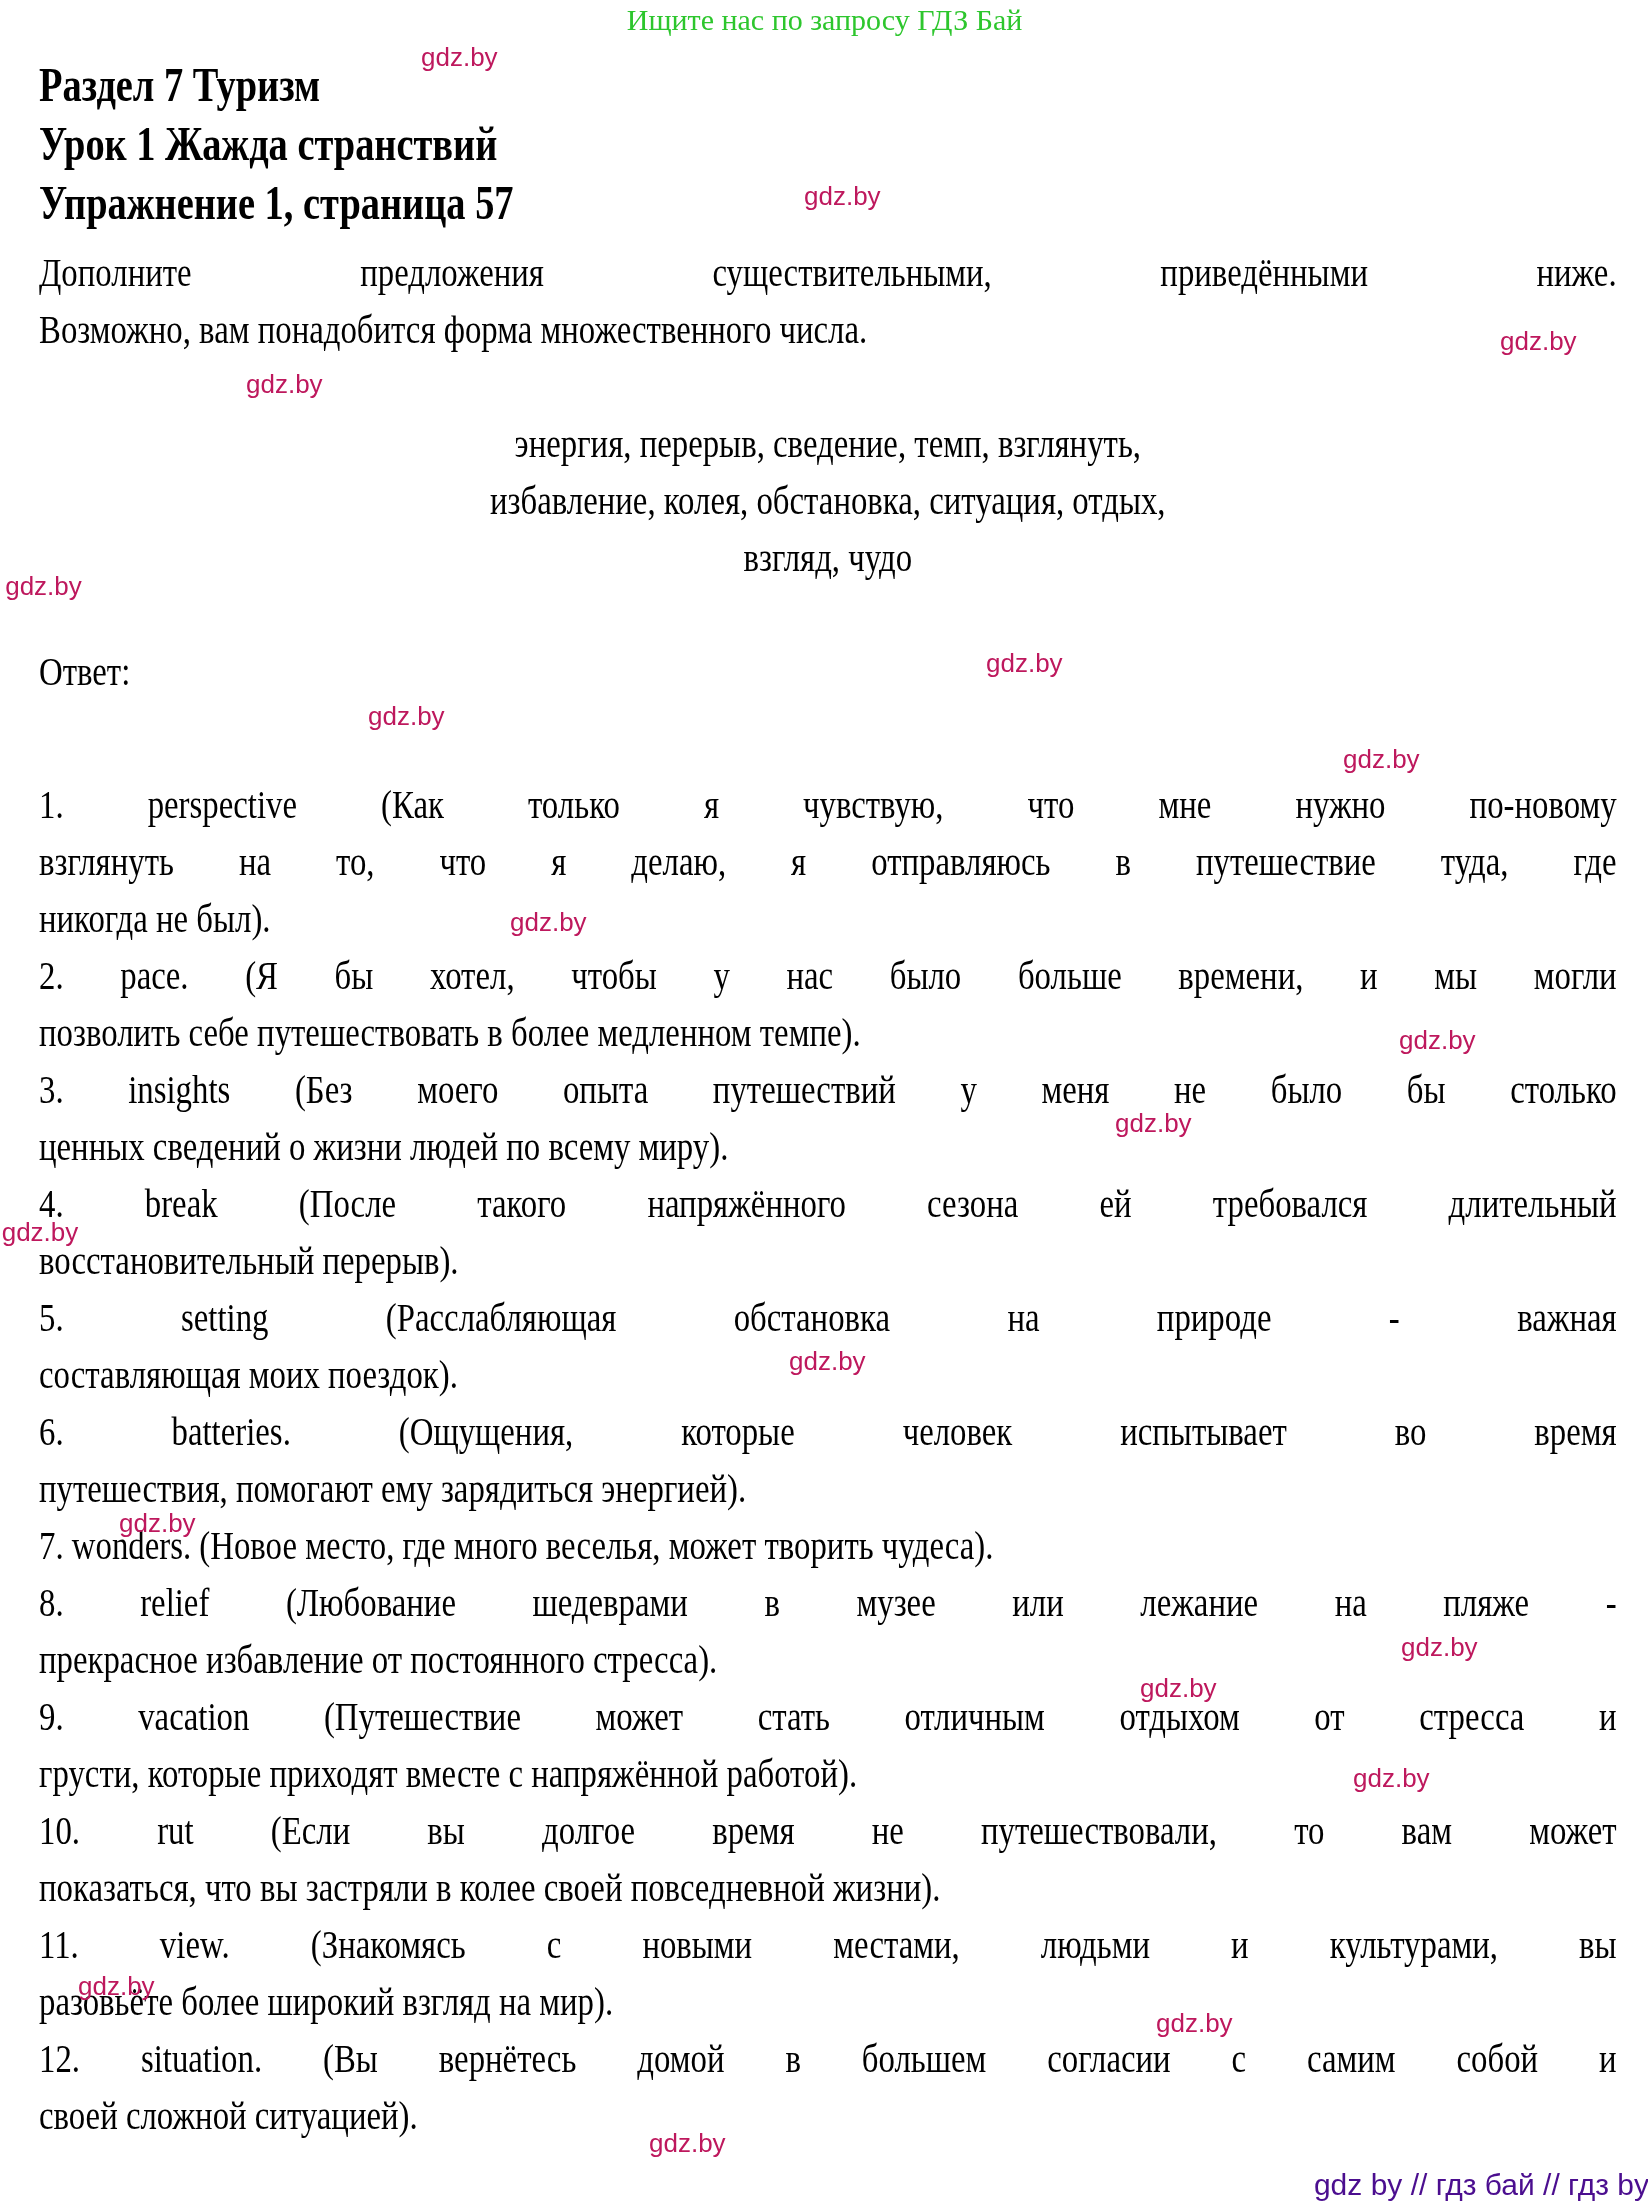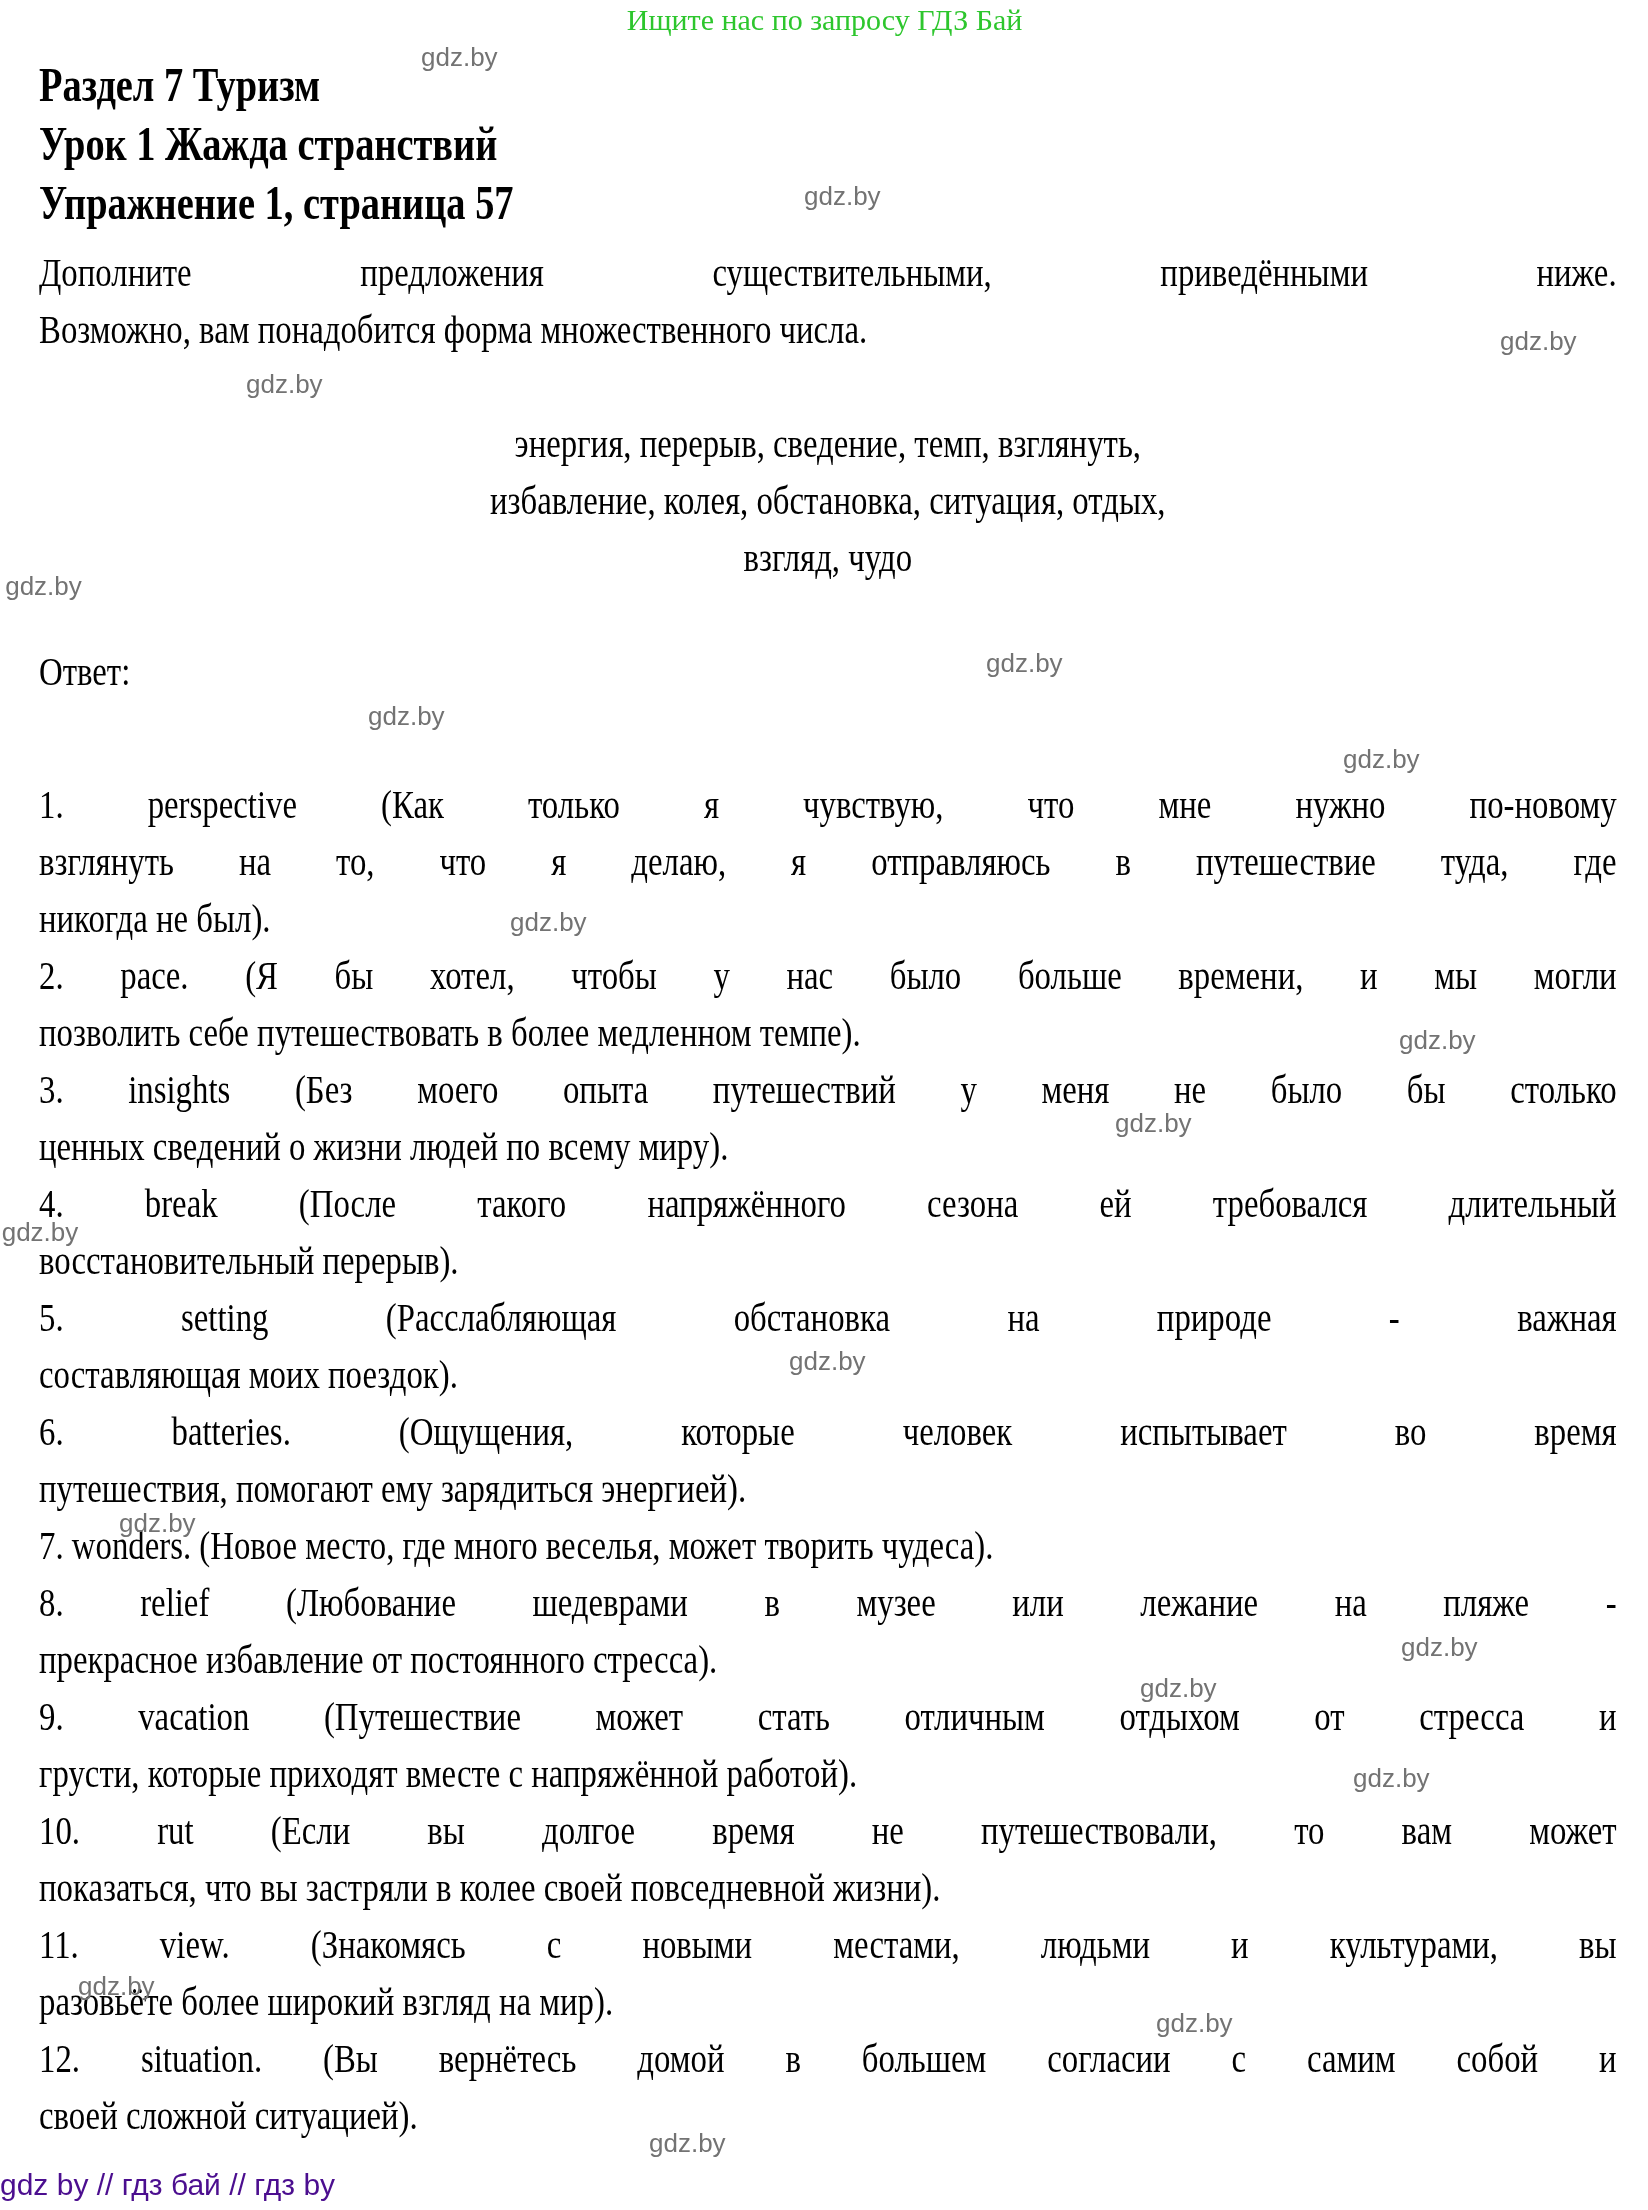--- a/index.html
+++ b/index.html
@@ -34,26 +34,26 @@
   .stretch { text-align: justify; text-align-last: justify; }
   .task-block { margin-top: 12px; margin-bottom: 57px; }
   .wordbank-block { margin-bottom: 57px; }
   .wordbank-block .body-line { text-align: center; }
   .answer-label-block { margin-bottom: 76px; }
   .answer-item { margin: 0; }
   .wm {
     position: absolute;
     font-family: "Liberation Sans", sans-serif;
     font-size: 26px; line-height: 28px;
-    color: #737373;
+    color: #be185d;
     white-space: nowrap;
   }
   .footer {
     position: absolute; top: 2167px; left: 0; width: 100%;
-    text-align: left;
+    text-align: right;
     font-family: "Liberation Sans", sans-serif;
     font-size: 30px; line-height: 36px;
     color: #4b0e8f;
   }
 </style>
 </head>
 <body>
 
 <div class="banner" style="color: rgb(45, 198, 45);">Ищите нас по запросу ГДЗ Бай</div>
 

